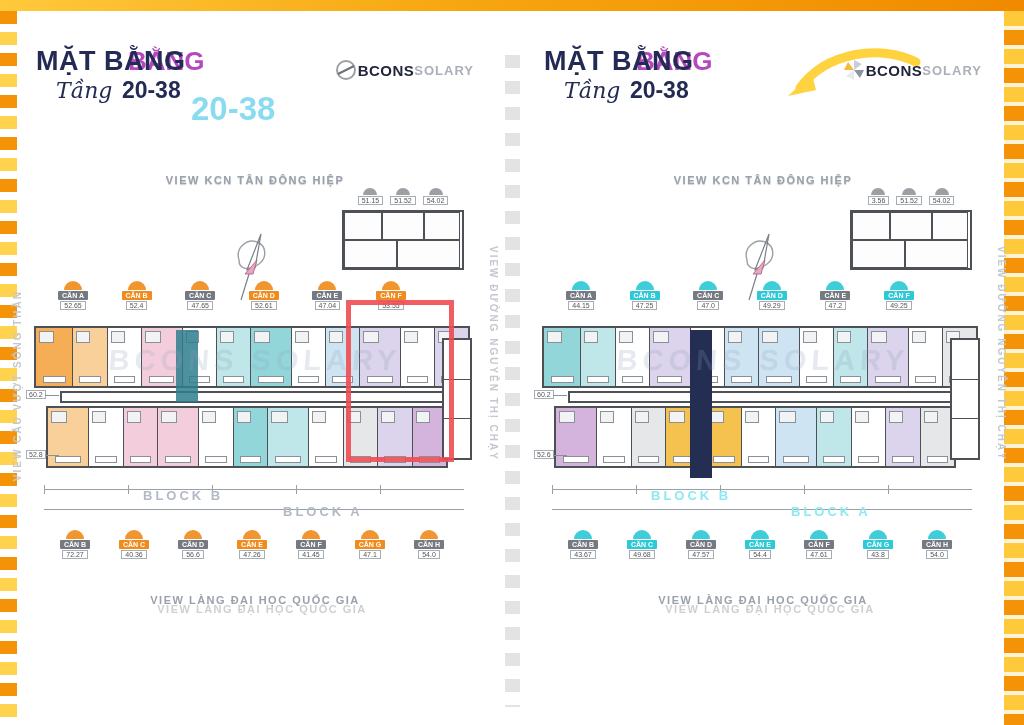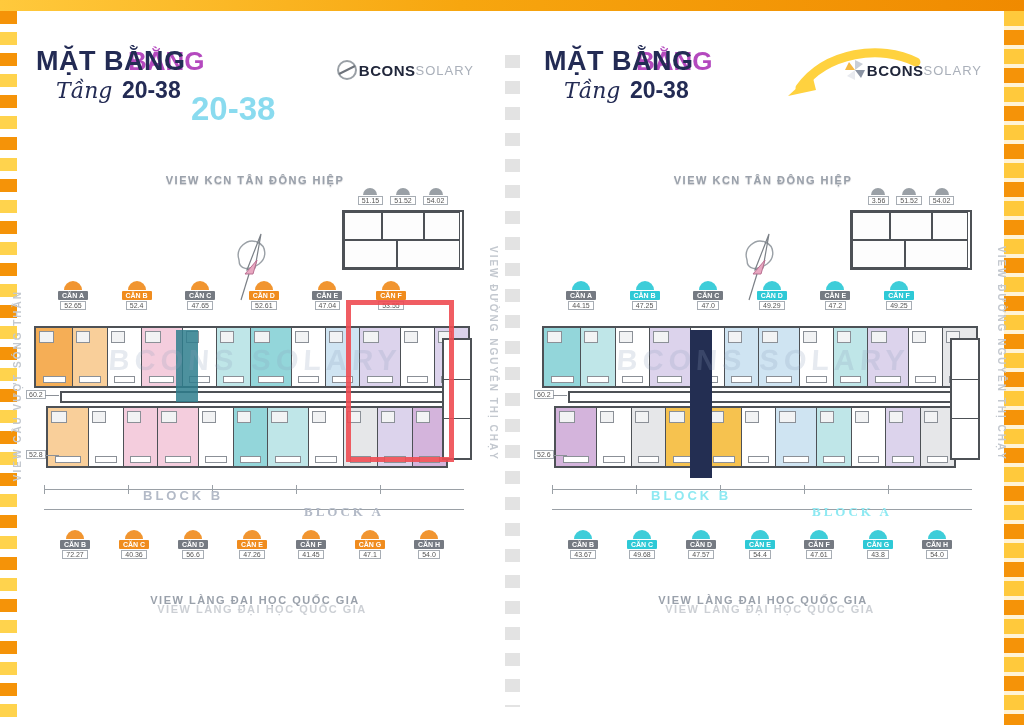--- a/index.html
+++ b/index.html
@@ -22,21 +22,21 @@
   .tblock{position:absolute;left:10px;top:8px;width:250px;height:110px;z-index:4;}
   .t-main{font-size:27px;font-weight:900;color:#232b54;letter-spacing:.5px;position:relative;z-index:2;}
   .t-main-echo{position:absolute;left:92px;top:0;font-size:26px;font-weight:900;color:#a21caf;opacity:.8;z-index:1;}
   .t-sub{margin-top:0;padding-left:20px;position:relative;z-index:2;}
   .t-script{font-family:"DejaVu Serif",serif;font-style:italic;font-size:22px;color:#232b54;}
   .t-range{font-size:23px;font-weight:900;color:#232b54;margin-left:5px;}
   .t-range-echo{position:absolute;left:155px;top:44px;font-size:33px;font-weight:900;color:#7ed8ee;opacity:.9;z-index:1;}
   
   .logo{position:absolute;right:10px;top:20px;display:flex;align-items:center;z-index:4;}
   .lg-brand{font-size:15px;font-weight:900;color:#20263a;letter-spacing:.5px;}
-  .lg-sub{font-size:13px;font-weight:400;color:#aab0ba;letter-spacing:1px;}
+  .lg-sub{font-size:13px;font-weight:700;color:#aab0ba;letter-spacing:1px;}
   
   .swoosh{position:absolute;left:252px;top:2px;z-index:3;}
   
   .view-top{position:absolute;top:136px;width:100%;text-align:center;color:#9aa1ab;
     font-weight:bold;font-size:11px;letter-spacing:1.5px;text-shadow:0 1px 1px rgba(60,60,70,.25);}
   .view-bottom{position:absolute;top:556px;width:100%;text-align:center;color:#9aa1ab;
     font-weight:bold;font-size:11px;letter-spacing:1.5px;}
   .view-bottom .ghost2{position:absolute;top:9px;left:7px;width:100%;text-align:center;opacity:.5;}
   .vlab{position:absolute;writing-mode:vertical-rl;font-size:10px;letter-spacing:2px;
     color:#c3c8cf;font-weight:700;}
@@ -87,21 +87,21 @@
   .p-right .core-dark{background:#232e52;height:148px;left:156px;opacity:1;}
   
   .dims{position:absolute;left:18px;top:447px;width:420px;height:30px;z-index:1;}
   .dims .l1,.dims .l2{position:absolute;left:0;right:0;border-top:1px solid #9aa0a6;}
   .dims .l1{top:4px;}.dims .l2{top:24px;}
   .dims .ticks{position:absolute;top:0;height:9px;width:100%;
     background:repeating-linear-gradient(90deg,#9aa0a6 0 1px,transparent 1px 84px);}
   .block-label{position:absolute;font-weight:800;font-size:13px;letter-spacing:3px;color:#b3bac7;z-index:2;}
   .p-right .block-label{color:#8ee9f2;}
   .bl-b{left:88px;top:450px;margin-left:29px;}
-  .bl-a{left:278px;top:466px;font-family:Liberation Serif, serif;}
+  .bl-a{left:257px;top:466px;}
   
   .wm{position:absolute;top:306px;width:100%;text-align:center;font-size:29px;font-weight:800;
     letter-spacing:5px;color:rgba(140,160,185,.22);transform:skewX(-4deg);z-index:2;}
 </style>
 </head>
 <body>
 
 <div class="frame">
   <div class="border-top"></div>
   <div class="border-left"></div>

